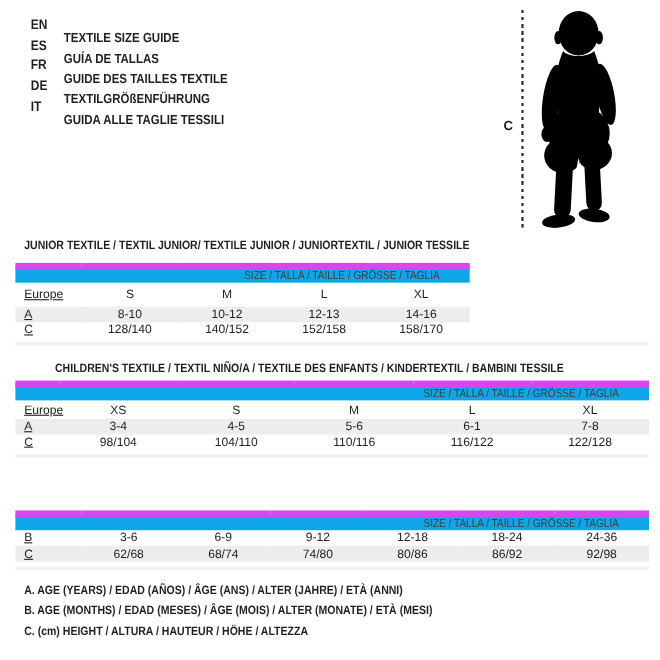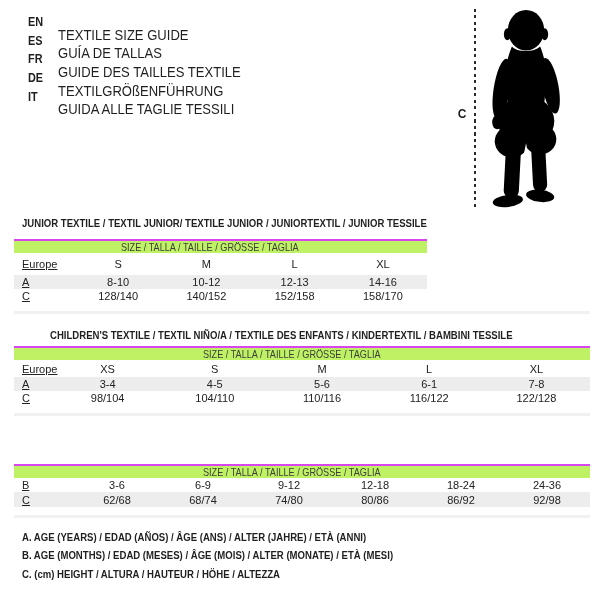--- a/index.html
+++ b/index.html
@@ -6,37 +6,37 @@
   .canvas{
     position:relative;width:600px;height:600px;background:#ffffff;
     font-family:"Liberation Sans",sans-serif;color:#1f1f1f;overflow:hidden;
   }
   .cond{display:inline-block;transform:scaleX(0.87);transform-origin:0 50%;white-space:nowrap;}
 
   
   .lang-block{position:absolute;left:28px;top:13px;}
   .lang-row{height:18.6px;display:flex;align-items:center;}
   .lang-code{width:30px;font-size:12.5px;font-weight:bold;flex:0 0 30px;}
-  .lang-title{font-size:15px;font-weight:normal;margin-top:24px;}
+  .lang-title{font-size:12px;font-weight:bold;margin-top:24px;}
 
   
   .dotted-line{position:absolute;left:474px;top:9px;width:2px;height:198px;
     background-image:repeating-linear-gradient(to bottom,#2b2b2b 0 3px,transparent 3px 6.5px);}
   .figure-label{position:absolute;left:454px;top:107px;width:16px;text-align:center;
     font-size:12px;font-weight:bold;}
   .silhouette{position:absolute;left:480px;top:8px;}
 
   
   .sec-title{position:absolute;left:22px;font-size:11px;font-weight:bold;line-height:15px;}
 
   
   table.sizes{position:absolute;left:14px;border-collapse:collapse;table-layout:fixed;}
   table.sizes td{padding:0;font-size:11px;color:#222;text-align:center;white-space:nowrap;}
-  tr.band td{background:#bef264;border-top:2px solid #d946ef;height:12px;
-    text-align:center;font-size:10.5px;color:#3d3d3d;}
+  tr.band td{background:#0ea5e9;border-top:6px solid #d946ef;height:12px;
+    text-align:right;font-size:10.5px;color:#3d3d3d;}
   tr.band td .cond{padding-left:8px;}
   tr.colhead td{height:22px;}
   tr.colhead2 td{height:17px;}
   tr.datarow td{height:14px;}
   tr.alt td{background:#ededed;}
   td.rowlabel{text-align:left !important;padding-left:8px !important;text-decoration:underline;}
   .rule{position:absolute;left:14px;width:576px;height:3px;background:#f1f1f1;}
 
   
   .legend{position:absolute;left:22px;top:531px;}

